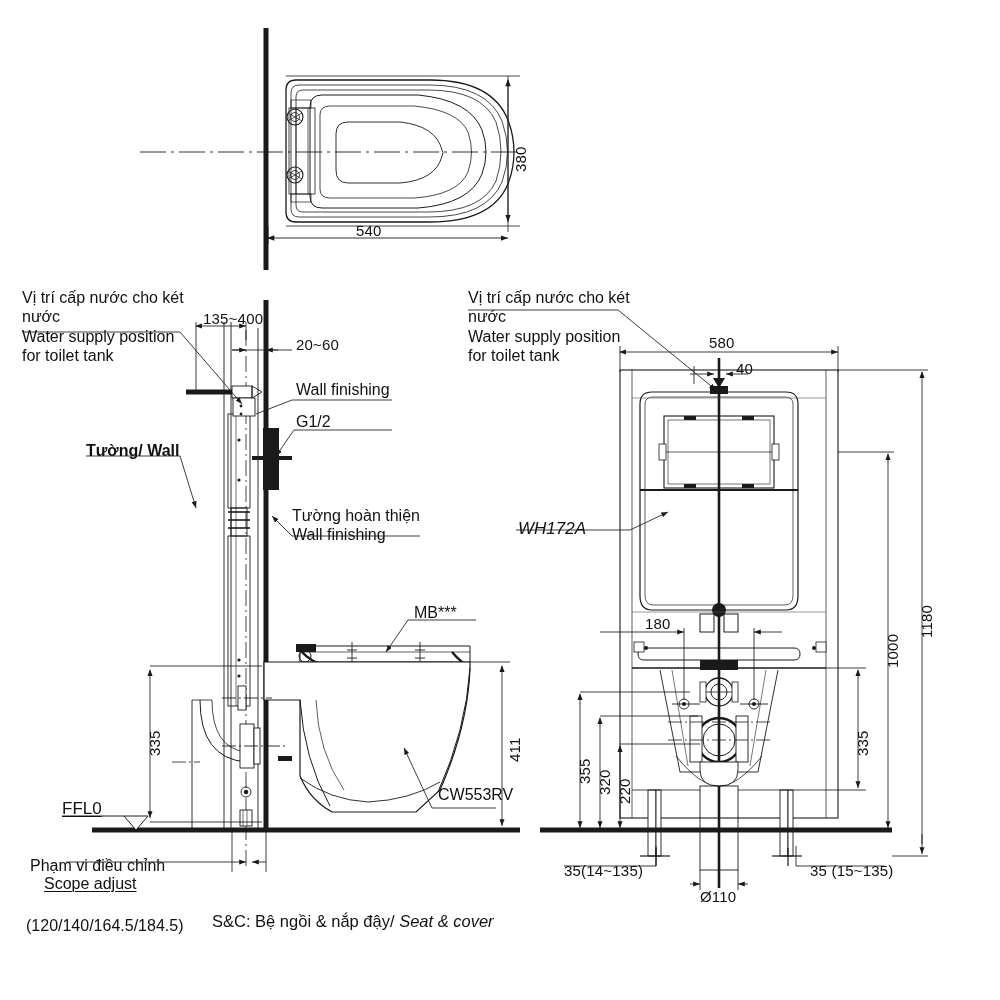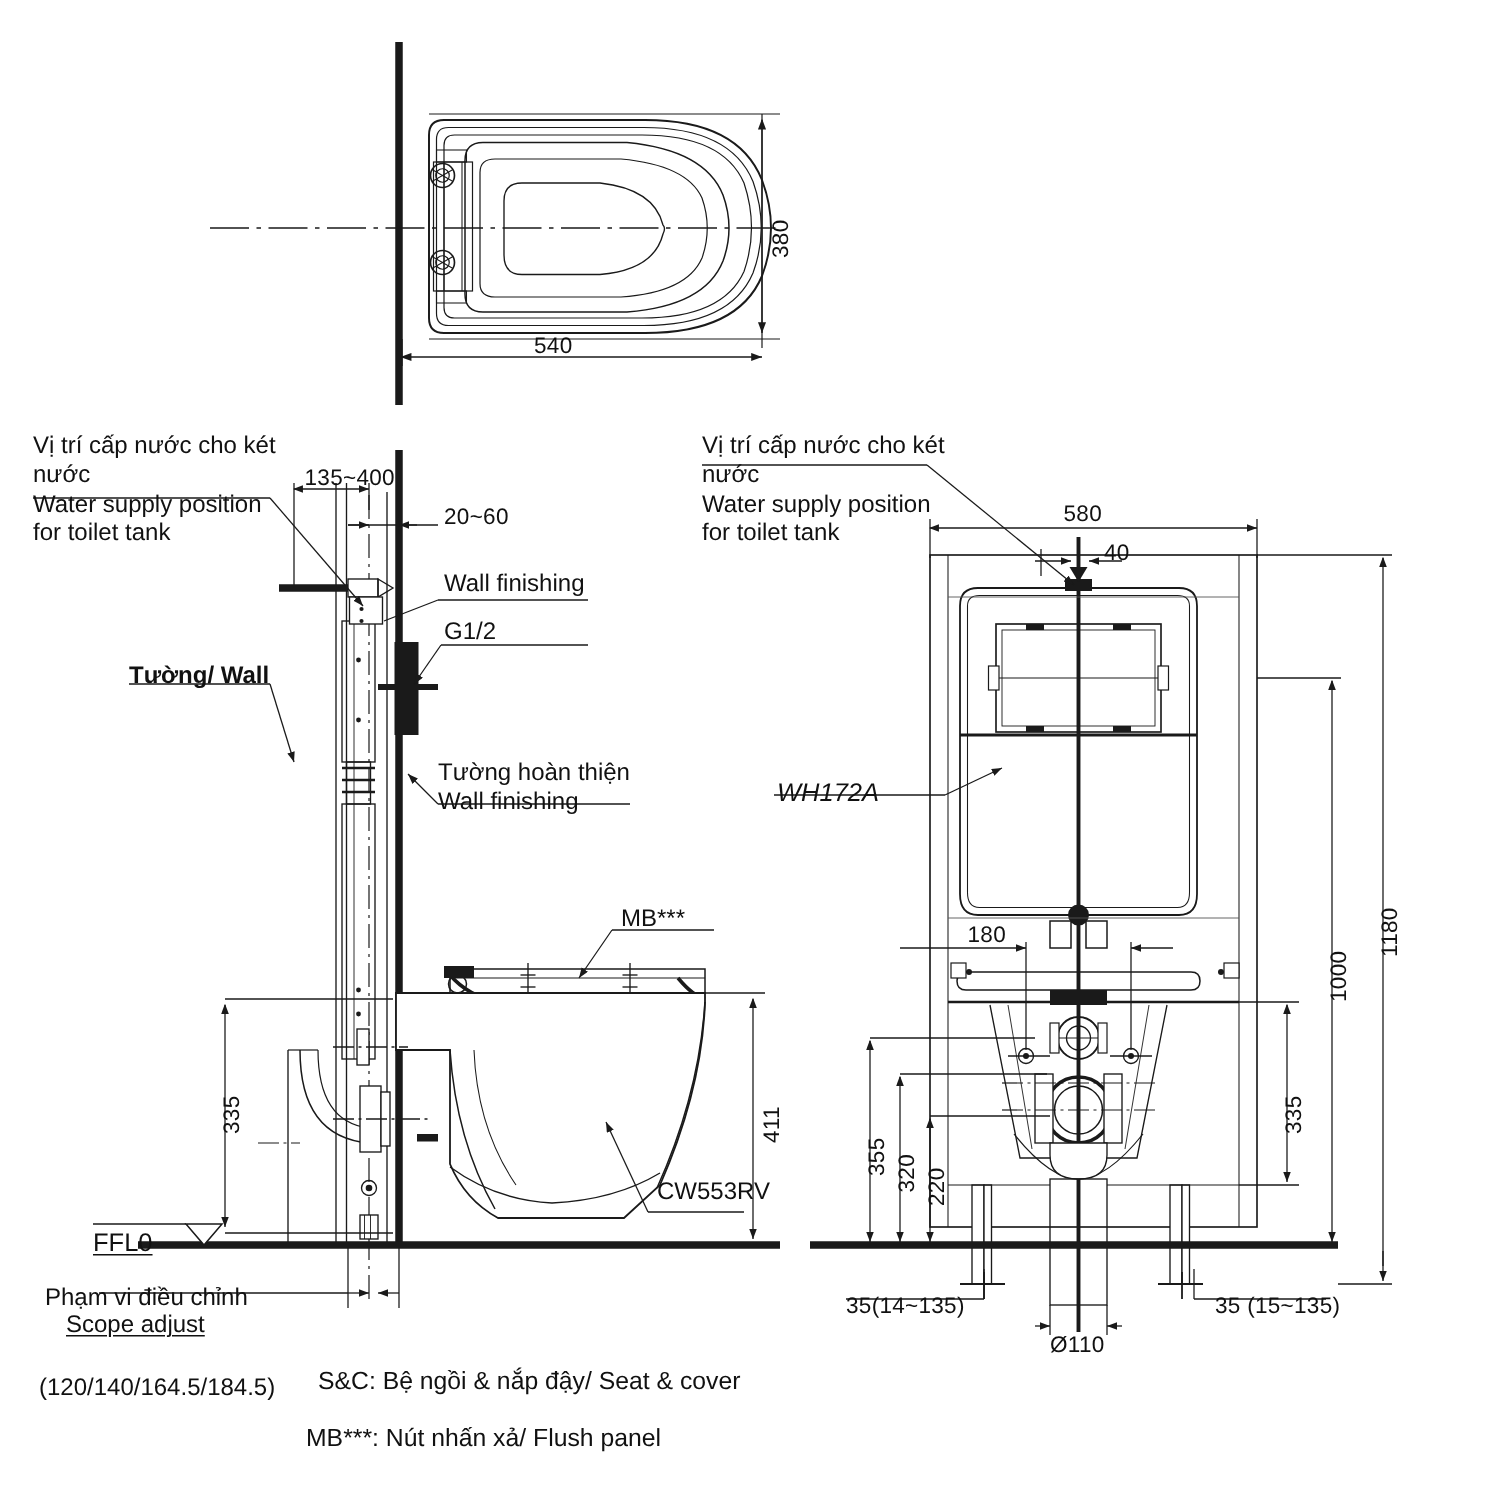--- a/index.html
+++ b/index.html
@@ -25,21 +25,21 @@
     white-space: pre;
     line-height: 1.25;
   }
   .lbl.dim { font-size: 15px; letter-spacing: 0.2px; }
   .lbl.vert {
     transform-origin: left top;
     transform: rotate(-90deg);
   }
   .underline { text-decoration: underline; text-decoration-thickness: 1px; text-underline-offset: 2px; }
   .legend { position: absolute; font-size: 16.5px; }
-  .legend .it { }
+  .legend .it { font-style: italic; }
 </style>
 </head>
 <body>
 
 <div id="sheet">
 
   <svg class="draw" viewBox="0 0 1000 1000">
     <defs>
       <marker id="ah" markerWidth="9" markerHeight="9" refX="8" refY="3" orient="auto" markerUnits="strokeWidth">
         <path d="M0,0 L8,3 L0,6 z" fill="#1a1a1a"></path>
@@ -476,21 +476,21 @@
   <div class="lbl" style="left:292px; top:506px;">Tường hoàn thiện</div>
   <div class="lbl" style="left:292px; top:525px;">Wall finishing</div>
 
   <div class="lbl" style="left:414px; top:603px;">MB***</div>
 
   <div class="lbl" style="left:438px; top:785px;">CW553RV</div>
 
   <div class="lbl dim vert" style="left:146px; top:756px;">335</div>
   <div class="lbl dim vert" style="left:506px; top:762px;">411</div>
 
-  <div class="lbl underline" style="left:62px; top:798px; font-size:17px;margin-top:20px;">FFL0</div>
+  <div class="lbl underline" style="left:62px; top:798px; font-size:17px;">FFL0</div>
 
   <div class="lbl underline" style="left:44px; top:874px;">Scope adjust</div>
   <div class="lbl" style="left:30px; top:856px;">Phạm vi điều chỉnh</div>
   <div class="lbl" style="left:26px; top:916px;">(120/140/164.5/184.5)</div>
 
   <div class="lbl" style="left:468px; top:288px;">Vị trí cấp nước cho két</div>
   <div class="lbl" style="left:468px; top:307px;">nước</div>
   <div class="lbl" style="left:468px; top:327px;">Water supply position</div>
   <div class="lbl" style="left:468px; top:346px;">for toilet tank</div>
 
@@ -507,17 +507,14 @@
   <div class="lbl dim vert" style="left:854px; top:756px;">335</div>
   <div class="lbl dim vert" style="left:884px; top:668px;">1000</div>
   <div class="lbl dim vert" style="left:918px; top:638px;">1180</div>
 
   <div class="lbl dim" style="left:564px; top:862px;">35(14~135)</div>
   <div class="lbl dim" style="left:810px; top:862px;">35 (15~135)</div>
 
   <div class="legend" style="left:212px; top:912px;">
     <span>S&amp;C</span><span>: Bệ ngồi &amp; nắp đậy/ </span><span class="it">Seat &amp; cover</span>
   </div>
-  <div class="legend" style="left:204px; top:950px;">
-    <span>MB***</span><span>: Nút nhấn xả/ </span><span class="it">Flush panel</span>
-  </div>
 
 </div>
 
 </body></html>

